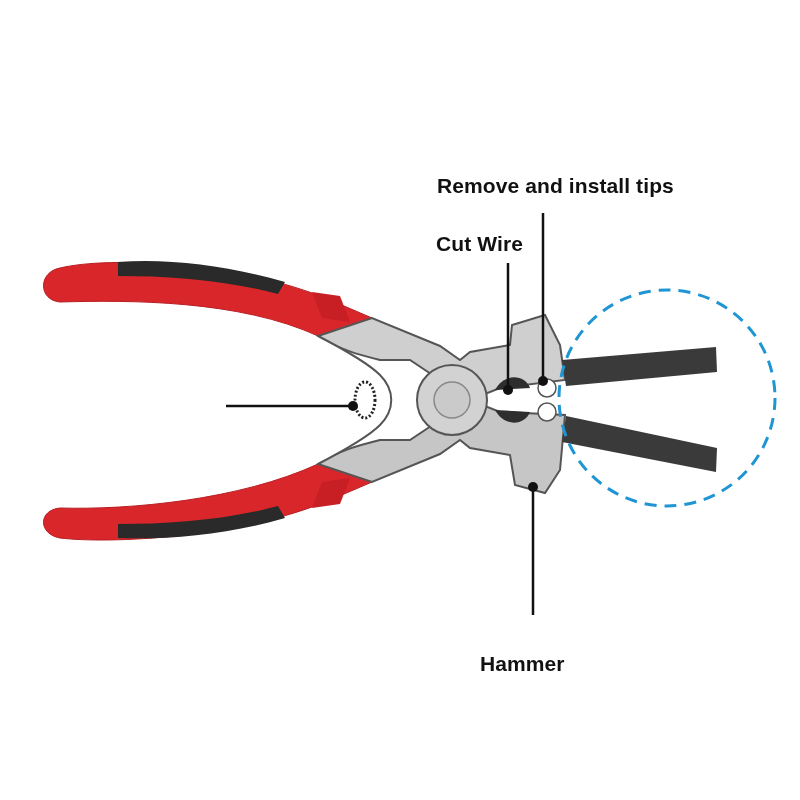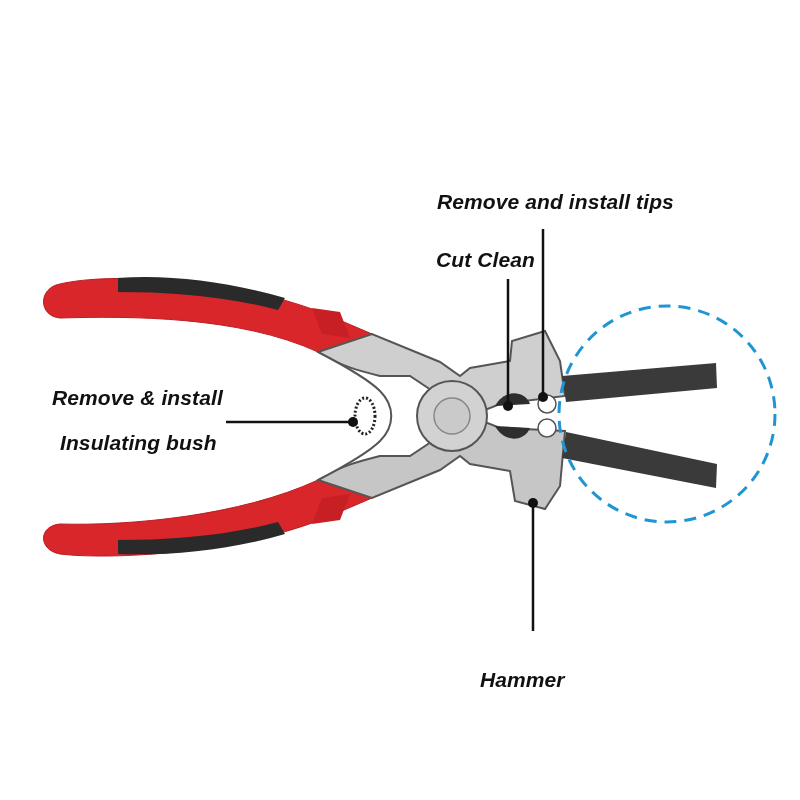--- a/index.html
+++ b/index.html
@@ -1,18 +1,18 @@
 <!DOCTYPE html>
 <html><head>
 <meta charset="utf-8">
 <style>
   html, body { margin: 0; padding: 0; background: #ffffff; }
   body { width: 800px; height: 800px; position: relative; overflow: hidden;
          font-family: "Liberation Sans", "DejaVu Sans", sans-serif; }
-  #stage { position: absolute; left: 0; top: 16px; width: 800px; height: 584px; font-style: italic; }
+  #stage { position: absolute; left: 0; top: 0; width: 800px; height: 584px; }
   .label { position: absolute; font-size: 21px; font-weight: bold; color: #111111;
            white-space: nowrap; letter-spacing: 0.1px; }
   svg { position: absolute; left: 0; top: 0; }
 </style>
 </head>
 <body>
 
 <div id="stage">
 
   <svg width="800" height="800" viewBox="0 0 800 800">
@@ -55,17 +55,15 @@
       <line x1="508" y1="263" x2="508" y2="390" stroke="#111111" stroke-width="2.5"></line>
       <circle cx="508" cy="390" r="5" fill="#111111"></circle>
       <line x1="226" y1="406" x2="353" y2="406" stroke="#111111" stroke-width="2.5"></line>
       <circle cx="353" cy="406" r="5" fill="#111111"></circle>
       <line x1="533" y1="487" x2="533" y2="615" stroke="#111111" stroke-width="2.5"></line>
       <circle cx="533" cy="487" r="5" fill="#111111"></circle>
     </g>
   </svg>
 
   <div class="label" style="left:437px; top:174px;">Remove and install tips</div>
-  <div class="label" style="left:436px; top:232px;">Cut Clean</div>
-  <div class="label" style="left:52px; top:370px;">Remove &amp; install</div>
-  <div class="label" style="left:60px; top:415px;">Insulating bush</div>
+  <div class="label" style="left:436px; top:232px;">Cut Wire</div>
   <div class="label" style="left:480px; top:624px;margin-top:28px;">Hammer</div>
 </div>
 
 </body></html>

